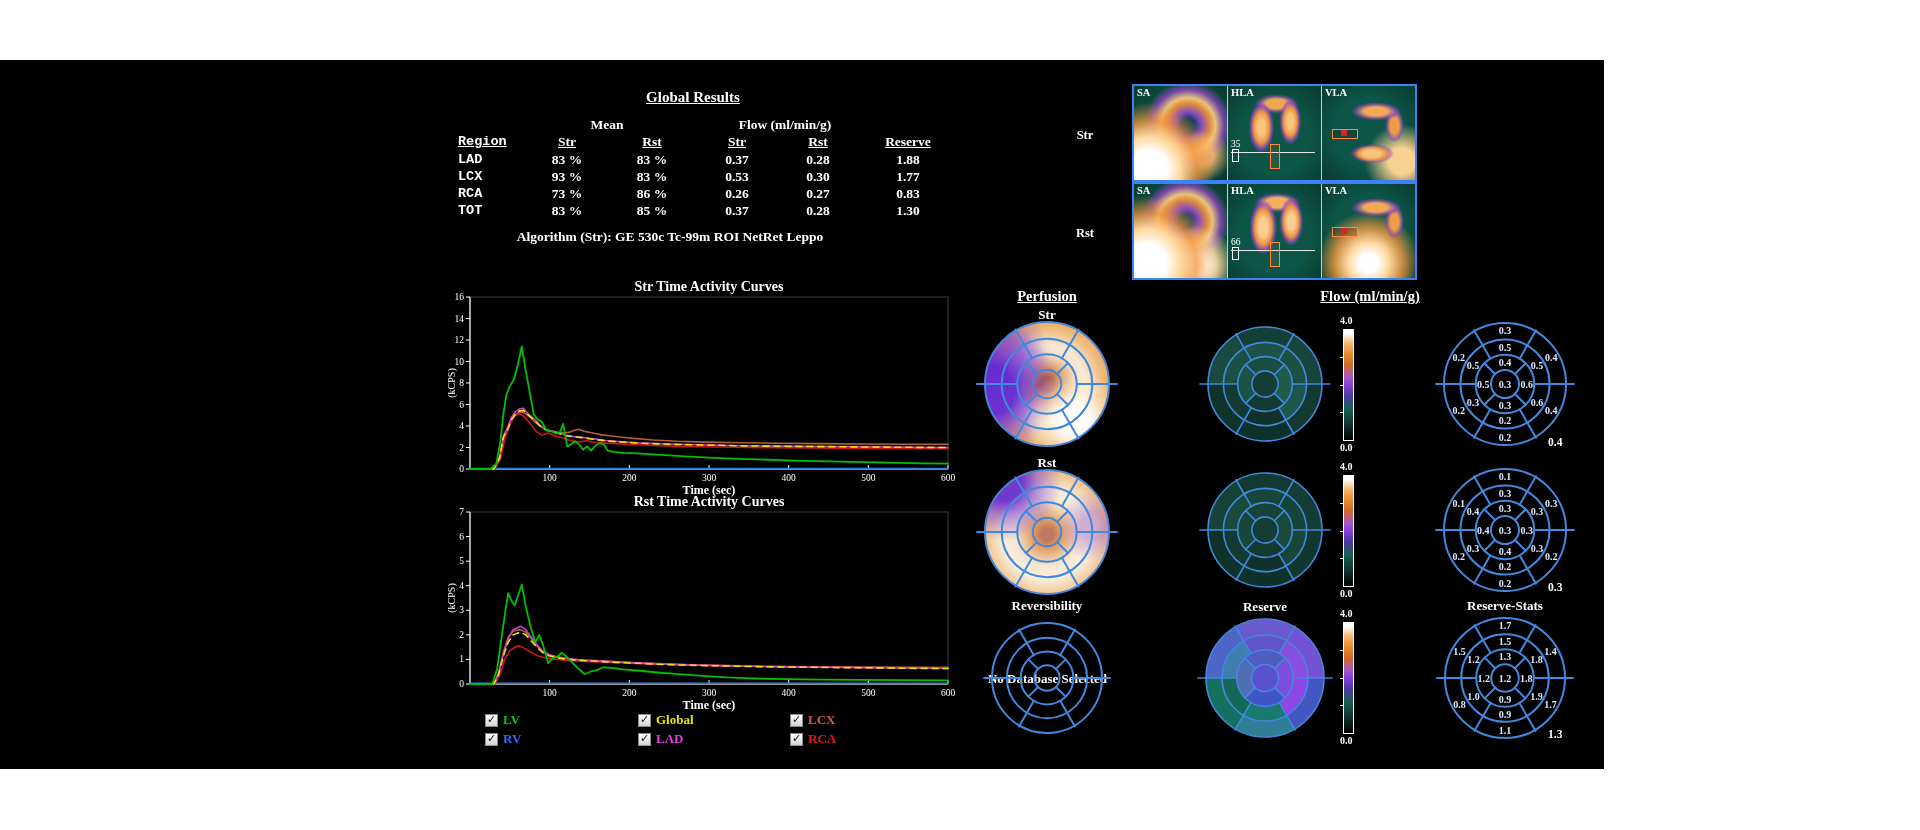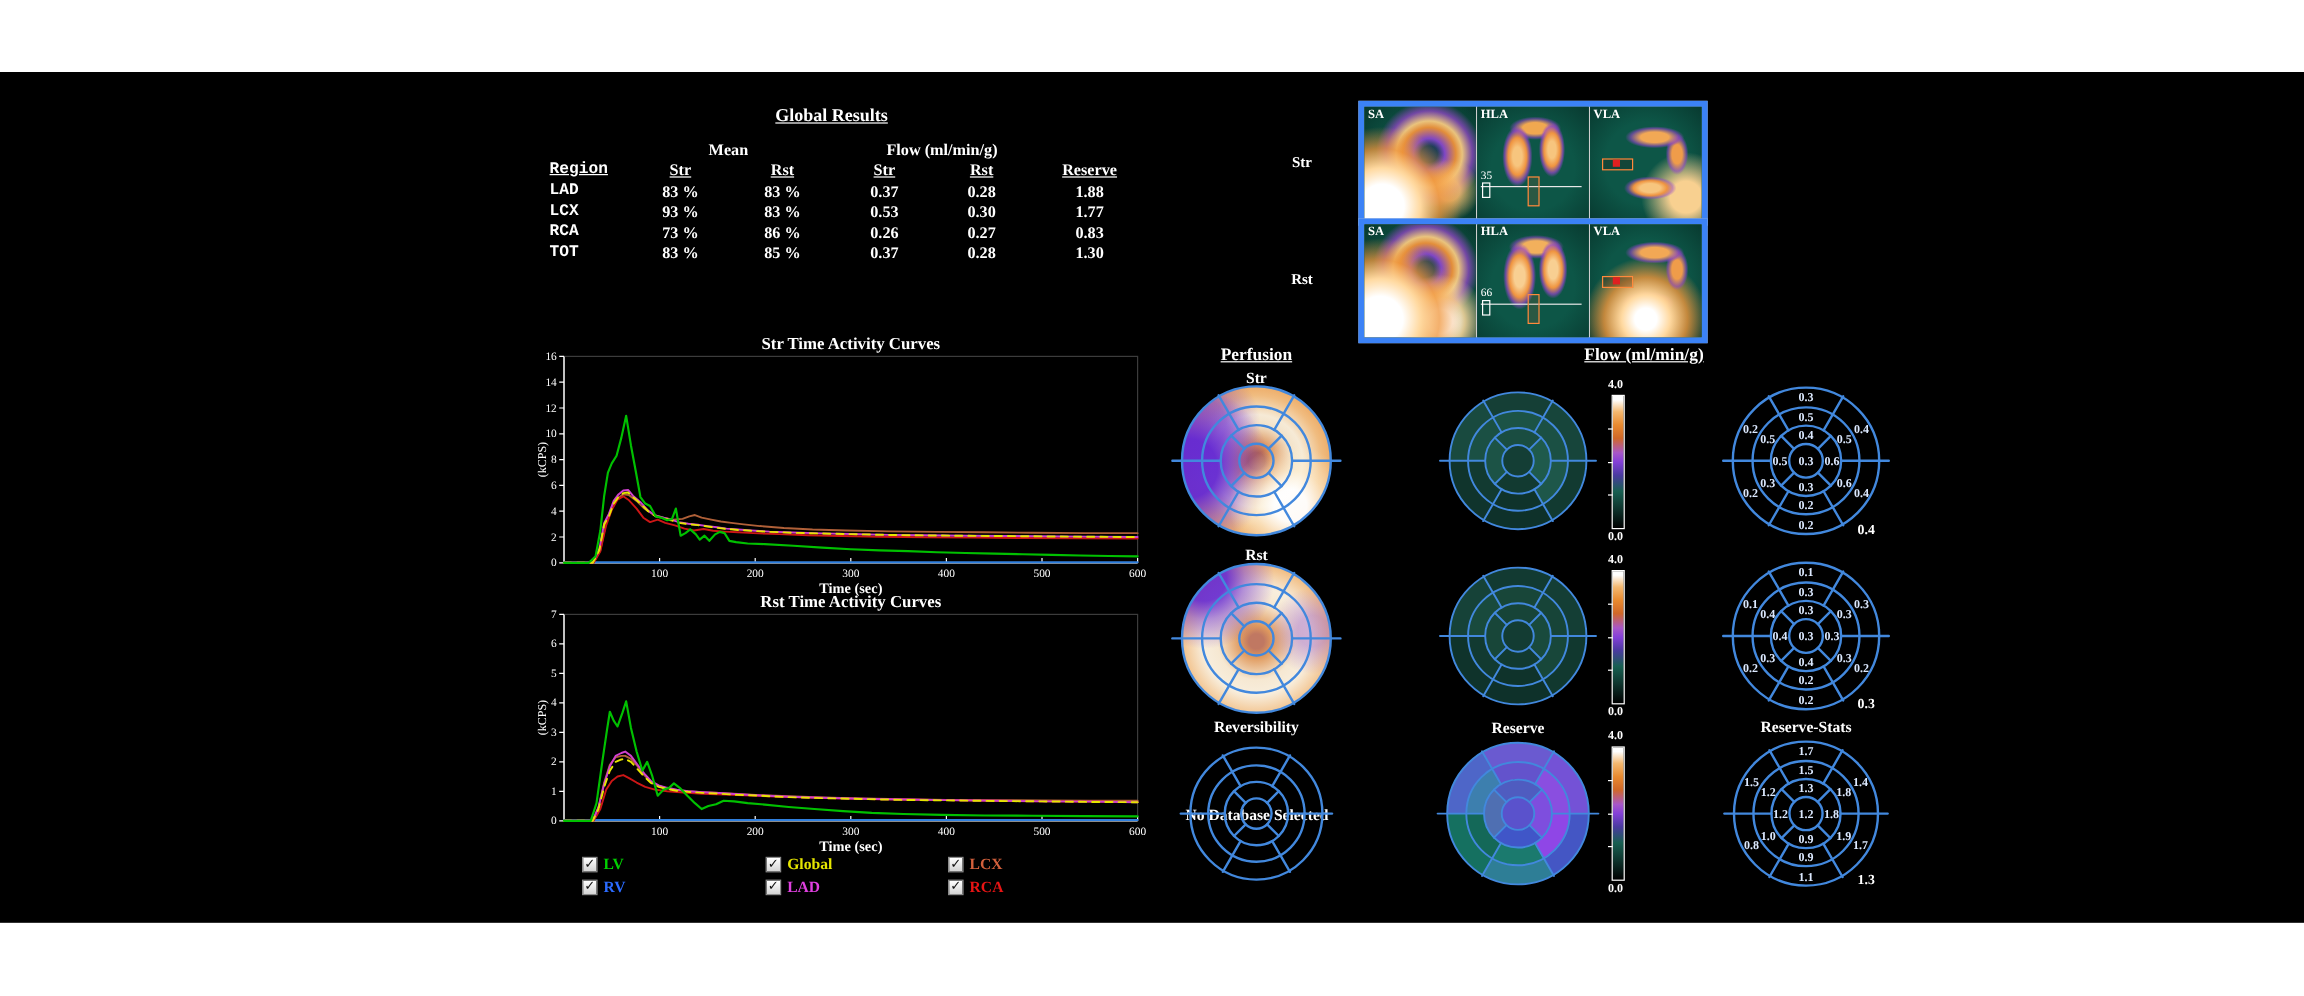--- a/index.html
+++ b/index.html
@@ -1,16 +1,16 @@
 <!DOCTYPE html>
 <html><head>
 <meta charset="utf-8">
 <style>
   html,body{margin:0;padding:0;background:#ffffff;}
-  .page{position:relative;width:1920px;height:830px;background:#ffffff;overflow:hidden;
+  .page{position:relative;width:1604px;height:830px;background:#ffffff;overflow:hidden;
         font-family:"Liberation Serif",serif;}
   .panel{position:absolute;left:0;top:60px;width:1920px;height:709px;background:#000;}
   .t{position:absolute;color:#fff;font-family:"Liberation Serif",serif;font-weight:600;white-space:nowrap;}
   .u{text-decoration:underline;}
   .ctr{text-align:center;}
   
   .gr-title{left:593px;top:29px;width:200px;font-size:15px;}
   .grp{top:57px;font-size:13.5px;}
   .colh{top:74px;font-size:13.5px;}
   .row0{top:92px}.row1{top:109px}.row2{top:126px}.row3{top:143px}
@@ -23,21 +23,21 @@
   .c-res{left:873px;width:70px;text-align:center;}
   .algo{left:450px;width:440px;text-align:center;font-size:13.5px;}
   
   .chart-svg{position:absolute;}
   
   .leg{position:absolute;display:flex;align-items:center;gap:5px;font-size:13px;font-weight:700;font-family:"Liberation Serif",serif;}
   .cb{width:11px;height:11px;background:linear-gradient(#ffffff,#d4d4d4);border:1px solid #8a8a8a;
       color:#111;font-size:11px;line-height:10px;text-align:center;font-family:"DejaVu Sans",sans-serif;}
   
   .spect-row{position:absolute;display:grid;grid-template-columns:93px 93px 93px;gap:1px;
-             background:#cfcfcf;border:5px solid #3b82f6;}
+             background:#cfcfcf;border:2px solid #3b82f6;}
   .tile{position:relative;width:93px;height:94px;overflow:hidden;}
   .tile .lab{position:absolute;left:3px;top:1px;color:#fff;font-size:10.5px;font-weight:600;z-index:5;}
   .tile-sa-str{background-color:#0b4237;background-image:
      radial-gradient(circle at 16% 88%, #ffffff 0 16%, #ffd9a0 28%, rgba(240,150,60,.75) 42%, rgba(240,150,60,0) 58%),
      radial-gradient(circle at 76% 74%, rgba(250,190,110,.85) 0 9%, transparent 26%),
      radial-gradient(circle at 58% 42%, rgba(25,60,85,.95) 0 9%, rgba(140,70,210,.9) 17%, rgba(238,145,58,.95) 29%, rgba(252,205,130,.92) 36%, rgba(140,70,190,.8) 47%, rgba(12,70,58,.2) 58%, transparent 66%),
      radial-gradient(circle at 50% 50%, #0d5042 0 55%, #07382e 100%);}
   .tile-sa-rst{background-color:#0b4237;background-image:
      radial-gradient(circle at 14% 84%, #ffffff 0 17%, #ffd9a0 30%, rgba(240,150,60,.75) 44%, transparent 60%),
      radial-gradient(circle at 68% 86%, #ffffff 0 10%, rgba(255,220,160,.85) 20%, transparent 38%),
@@ -131,20 +131,21 @@
   <div class="t cell row2 c-frst">0.27</div>
   <div class="t cell row2 c-res">0.83</div>
 
   <div class="t cell row3 c-region">TOT</div>
   <div class="t cell row3 c-mstr">83 %</div>
   <div class="t cell row3 c-mrst">85 %</div>
   <div class="t cell row3 c-fstr">0.37</div>
   <div class="t cell row3 c-frst">0.28</div>
   <div class="t cell row3 c-res">1.30</div>
 
+  <div class="t algo" style="top:169px;">Algorithm (Str):  GE 530c Tc-99m ROI NetRet Leppo</div>
 
   <div class="t" style="left:1065px;top:68px;width:40px;text-align:center;font-size:12.5px;">Str</div>
   <div class="t" style="left:1065px;top:166px;width:40px;text-align:center;font-size:12.5px;">Rst</div>
 
   <div class="spect-row" style="left:1132px;top:24px;">
     <div class="tile tile-sa-str">
       <span class="lab">SA</span>
     </div>
     <div class="tile tile-hla-str">
       <span class="lab">HLA</span>

